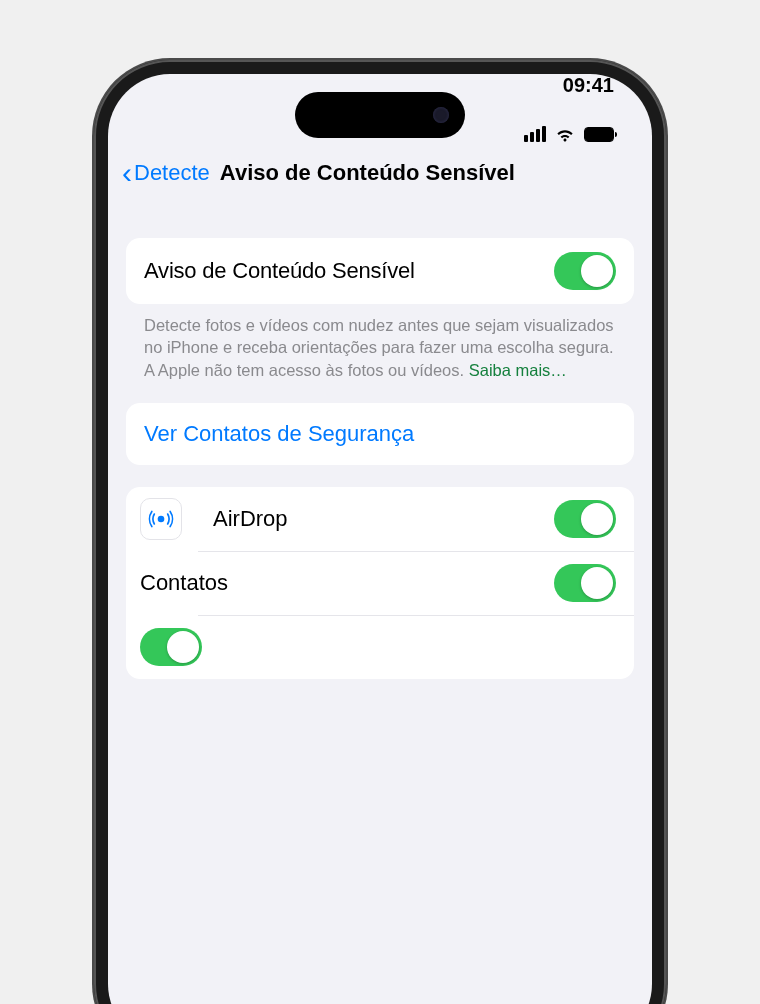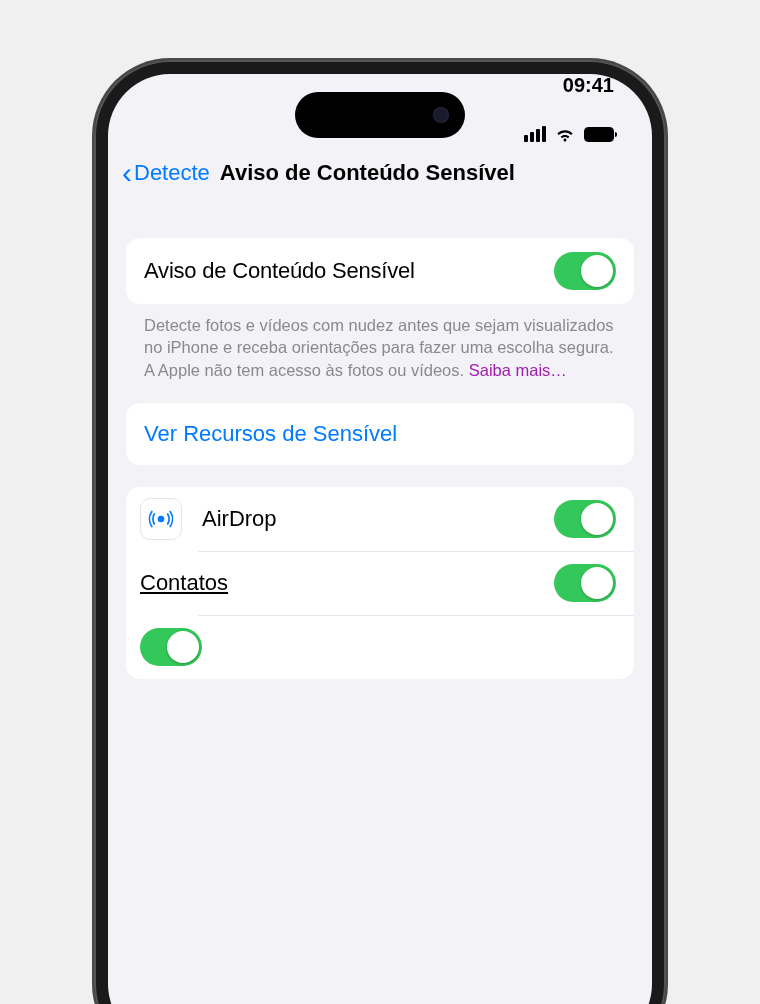--- a/index.html
+++ b/index.html
@@ -114,42 +114,41 @@
       border-radius: 50%;
       box-shadow: 0 1px 3px rgba(0,0,0,0.25);
     }
 
     .footer-text {
       font-size: 16.5px;
       color: #8a8a8e;
       line-height: 1.35;
       padding: 10px 18px 0 18px;
     }
-    .footer-text .link { color: #a21caf; }
+    .footer-text .link { color: #15803d; }
 
     .section-header {
       font-size: 16px;
       color: #8a8a8e;
       letter-spacing: 0.3px;
       padding: 0 18px 8px 18px;
       text-transform: uppercase;
     }
 
     .link-row { color: #007aff; font-size: 22px; padding: 18px; }
 
     .app-row {
       display: flex; align-items: center;
       padding: 10px 18px 10px 14px;
-      gap: 20px;
+      gap: 31px;
       min-height: 64px;
     }
     .app-row + .app-row { border-top: 1px solid #e5e5ea; margin-left: 72px; padding-left: 0; }
     .app-list .app-row:not(:first-child) {
       position: relative;
-      text-decoration: underline;
     }
     .app-list .app-row:not(:first-child)::before {
       content:''; position:absolute; left: 72px; right:0; top:0; height:1px; background:#e5e5ea;
     }
     .app-list .app-row { border: none; margin: 0; padding: 10px 18px 10px 14px; }
 
     .app-icon {
       width: 42px; height: 42px;
       border-radius: 10px;
       display: flex; align-items: center; justify-content: center;
@@ -212,21 +211,21 @@
             </div>
           </div>
         </div>
         <div class="footer-text">
           <span>Detecte fotos e vídeos com nudez antes que sejam visualizados no iPhone e receba orientações para fazer uma escolha segura. A Apple não tem acesso às fotos ou vídeos. </span><span class="link">Saiba mais…</span>
         </div>
       </div>
 
       <div class="group">
         <div class="card">
-          <div class="link-row">Ver Recursos de Sensível</div>
+          <div class="link-row">Ver Contatos de Segurança</div>
         </div>
       </div>
 
       <div class="group">
         <div class="card app-list">
 
           <div class="app-row">
             <div class="app-icon icon-airdrop">
               <svg viewBox="0 0 36 36">
                   <circle cx="18" cy="18" r="4" fill="#007aff"></circle>

